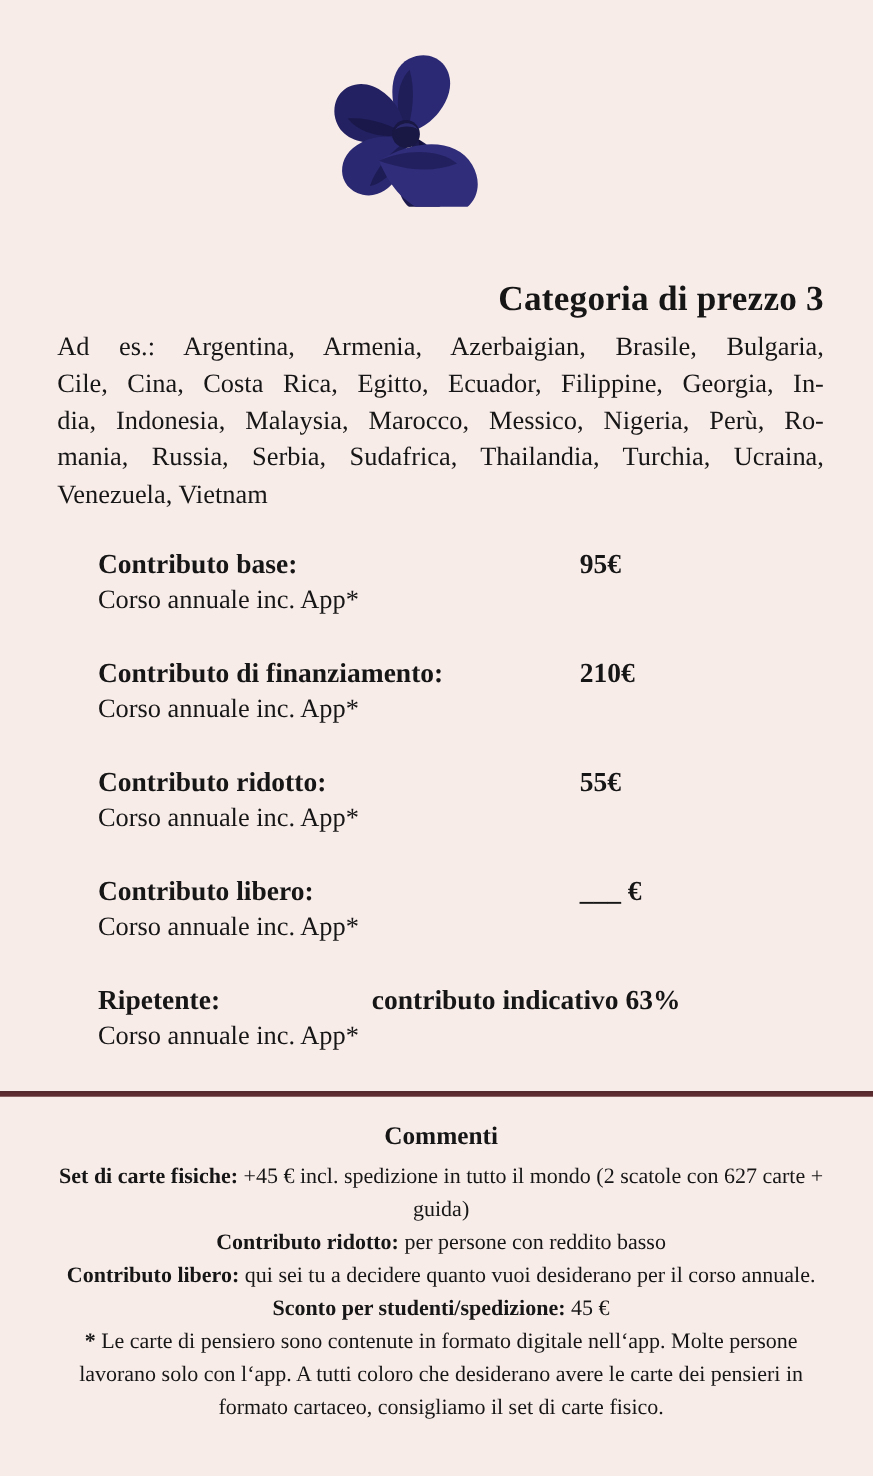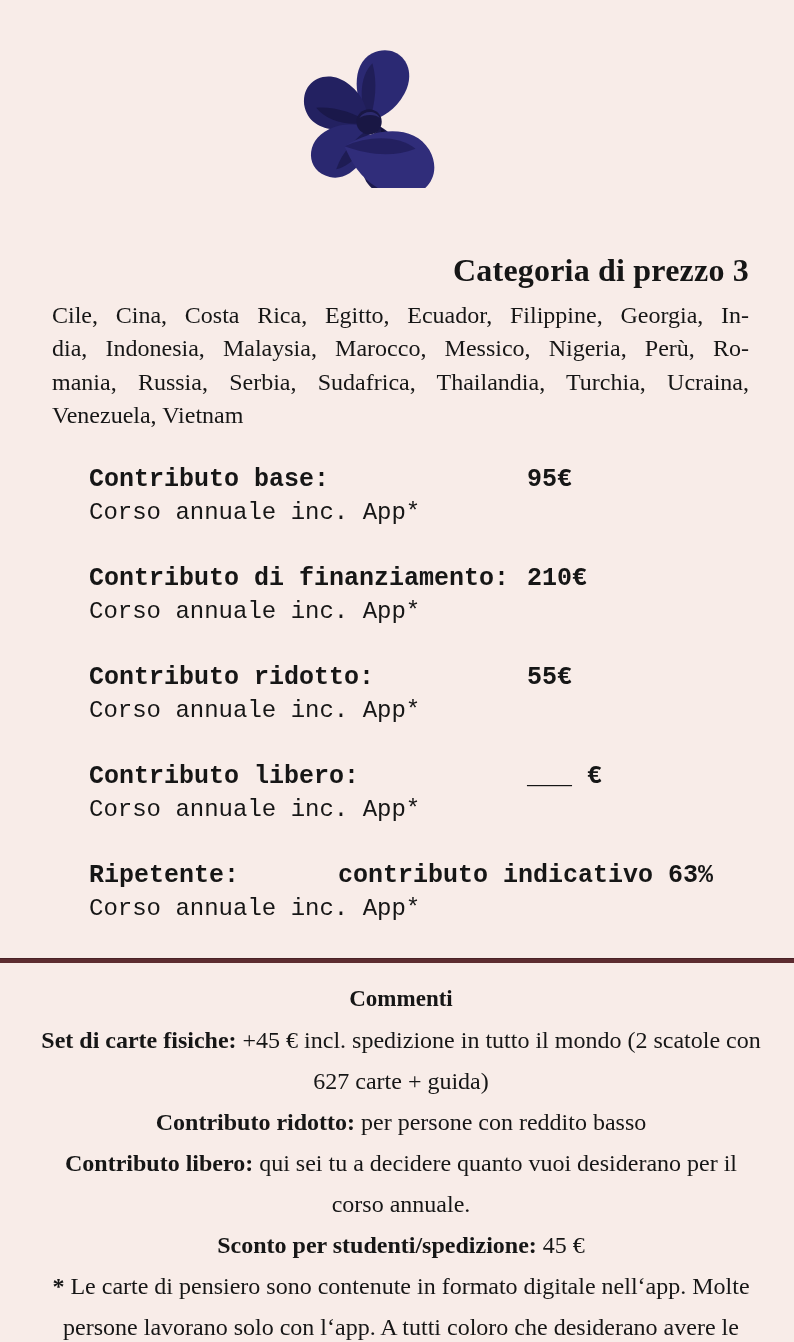--- a/index.html
+++ b/index.html
@@ -36,21 +36,20 @@
     width: 697px;
     font-size: 24px;
     line-height: 33.4px;
   }
   .intro-line { text-align: justify; text-align-last: justify; }
   .intro-line.last { text-align-last: left; }
 
   
   .pricing {
     margin: 30px 0 0 89px;
-    font-family: Liberation Mono, monospace;
   }
   .price-item { margin-bottom: 33px; }
   .price-head {
     display: flex;
     font-size: 25px;
     font-weight: 700;
     line-height: 33px;
   }
   .price-label { width: 438px; flex: 0 0 auto; }
   .price-item.special .price-label { width: 249px; }
@@ -75,22 +74,22 @@
     width: 722px;
     text-align: center;
   }
   .comments-heading {
     font-size: 23px;
     font-weight: 700;
     line-height: 28px;
     margin-bottom: 7px;
   }
   .comment-entry {
-    font-size: 24px;
-    line-height: 41px;
+    font-size: 20px;
+    line-height: 30px;
     margin: 0;
   }
   .comment-entry b { font-weight: 700; }
 </style>
 </head>
 <body>
 
 <div class="logo-wrap">
   <span>
     <svg width="196" height="146" viewBox="0 0 200 150" aria-hidden="true">
@@ -122,20 +121,21 @@
 
       <circle cx="97" cy="82" r="13" fill="#191744"></circle>
       <path d="M87,78 C92,70 104,70 108,78 C104,74 92,74 87,78 Z" fill="#2c2a6e"></path>
     </svg>
   </span>
 </div>
 
 <h1 class="page-title">Categoria di prezzo 3</h1>
 
 <div class="intro">
+  <div class="intro-line">Ad es.: Argentina, Armenia, Azerbaigian, Brasile, Bulgaria,</div>
   <div class="intro-line">Cile, Cina, Costa Rica, Egitto, Ecuador, Filippine, Georgia, In-</div>
   <div class="intro-line">dia, Indonesia, Malaysia, Marocco, Messico, Nigeria, Perù, Ro-</div>
   <div class="intro-line">mania, Russia, Serbia, Sudafrica, Thailandia, Turchia, Ucraina,</div>
   <div class="intro-line last">Venezuela, Vietnam</div>
 </div>
 
 <div class="pricing">
 
   <div class="price-item">
     <div class="price-head">

